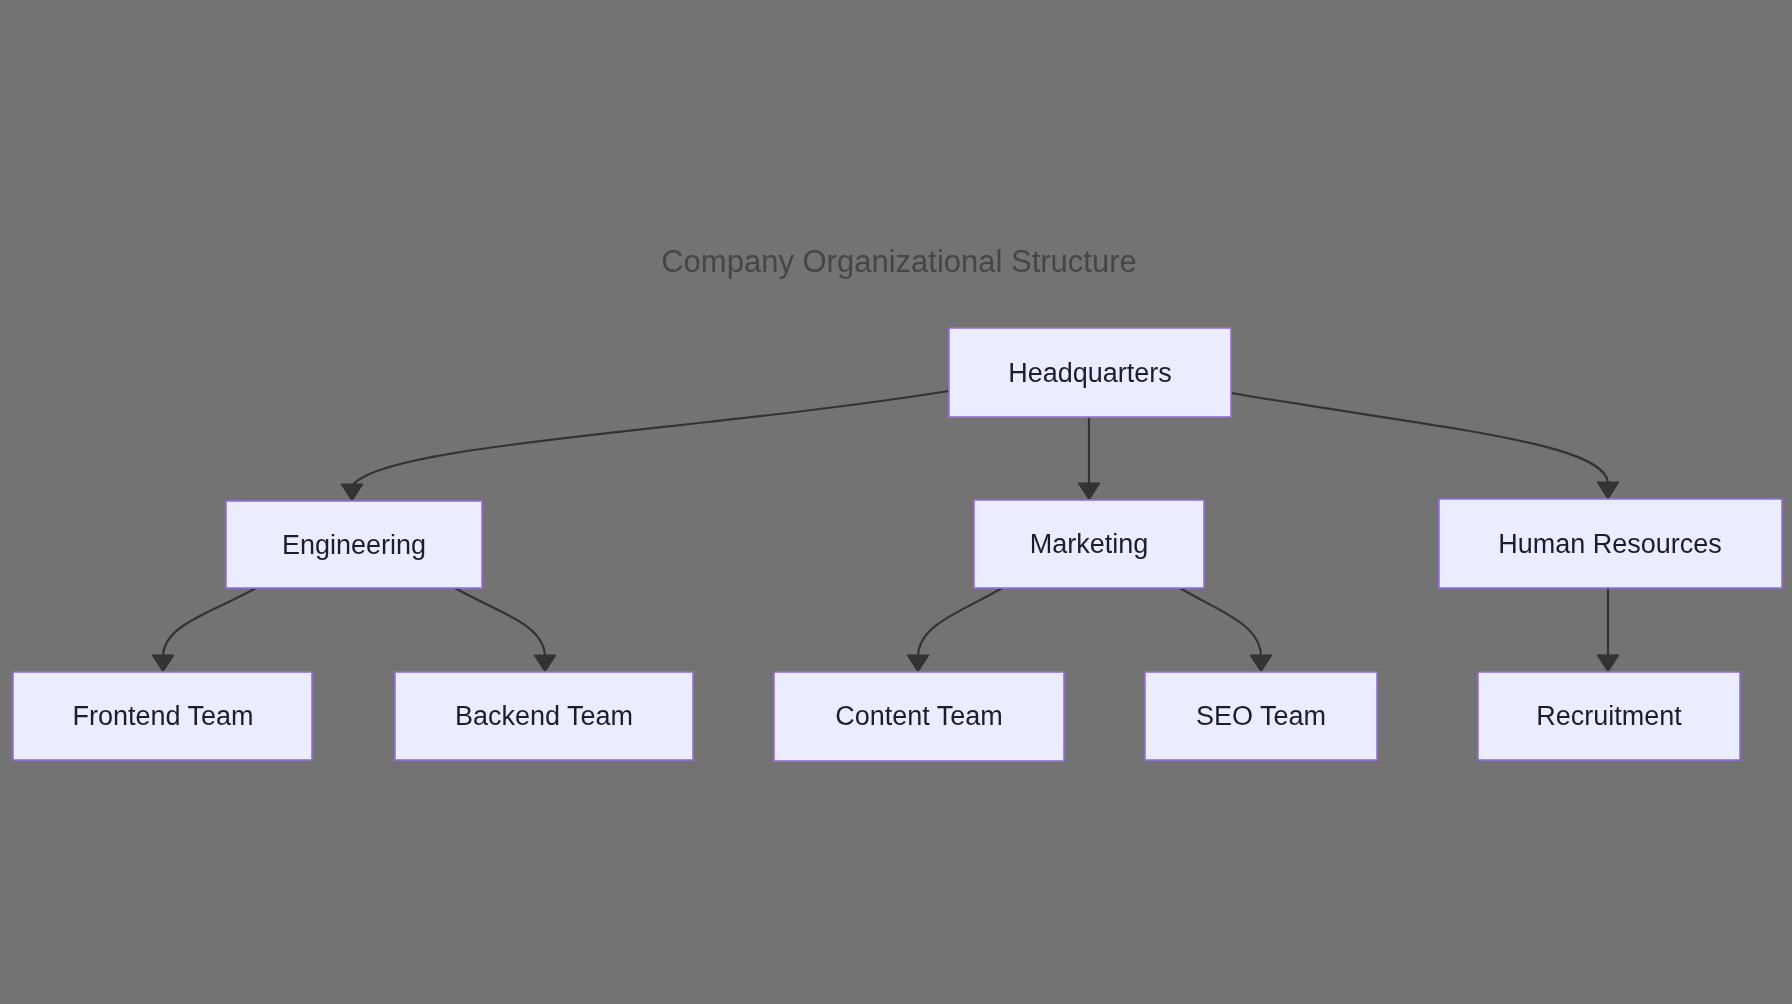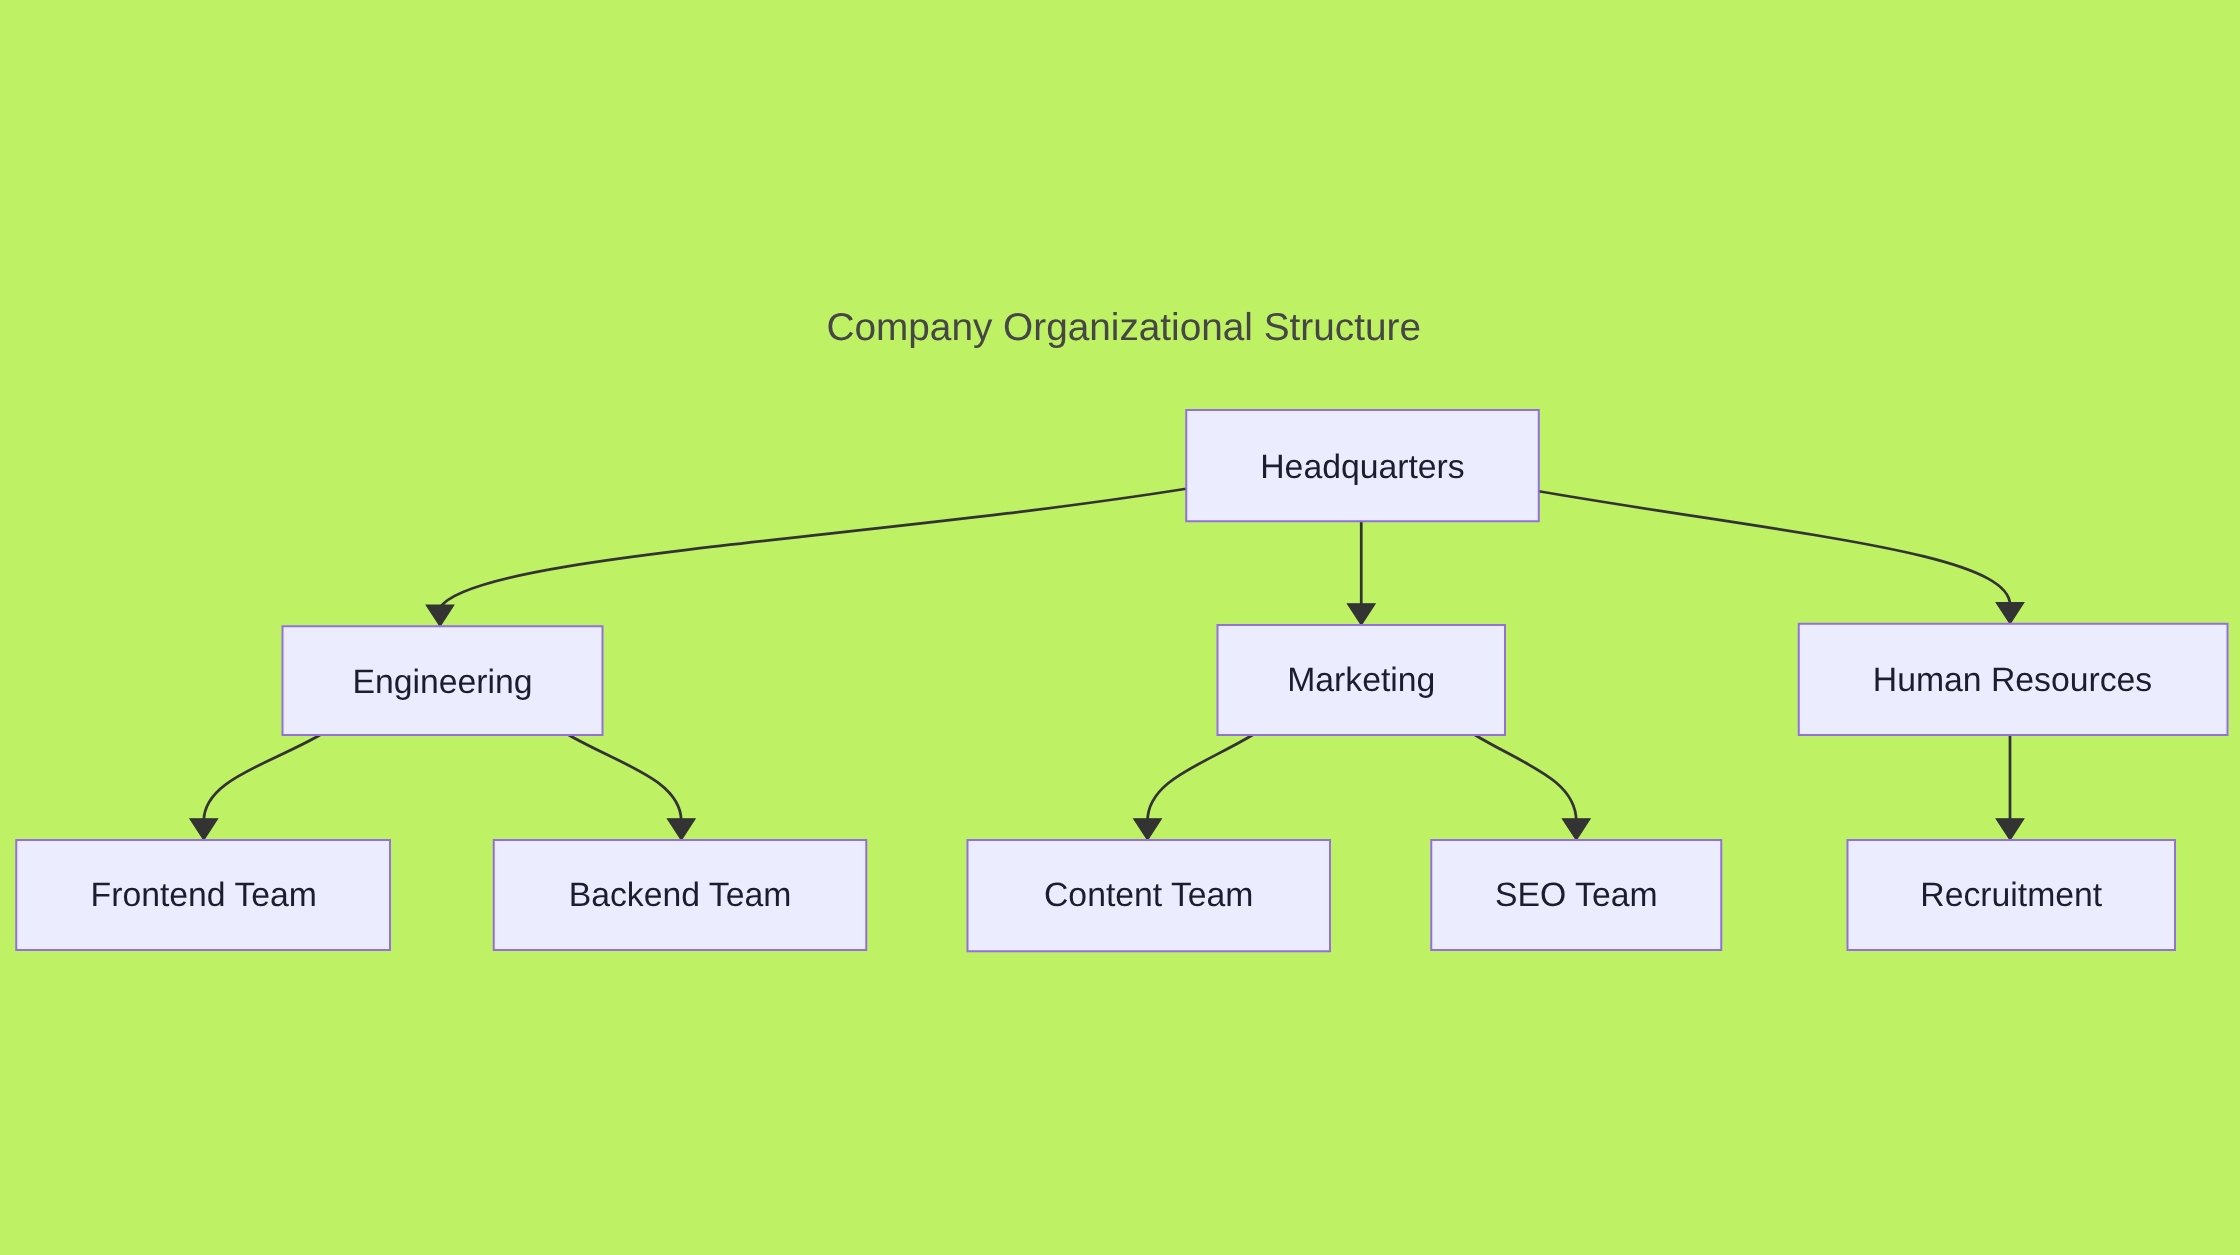--- a/index.html
+++ b/index.html
@@ -8,21 +8,21 @@
     background: #ffffff;
     width: 1792px;
     height: 1004px;
     overflow: hidden;
     font-family: "Liberation Sans", "DejaVu Sans", sans-serif;
   }
   .stage {
     position: relative;
     width: 1792px;
     height: 1004px;
-    background: #bef264;
+    background: #737373;
   }
   svg.diagram {
     position: absolute;
     left: 0;
     top: 0;
   }
   .node-rect {
     fill: #ECECFF;
     stroke: #9370DB;
     stroke-width: 1.6;

